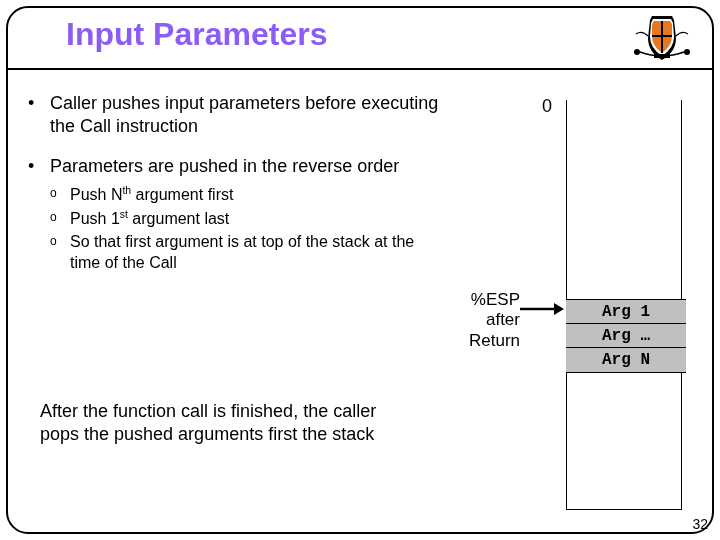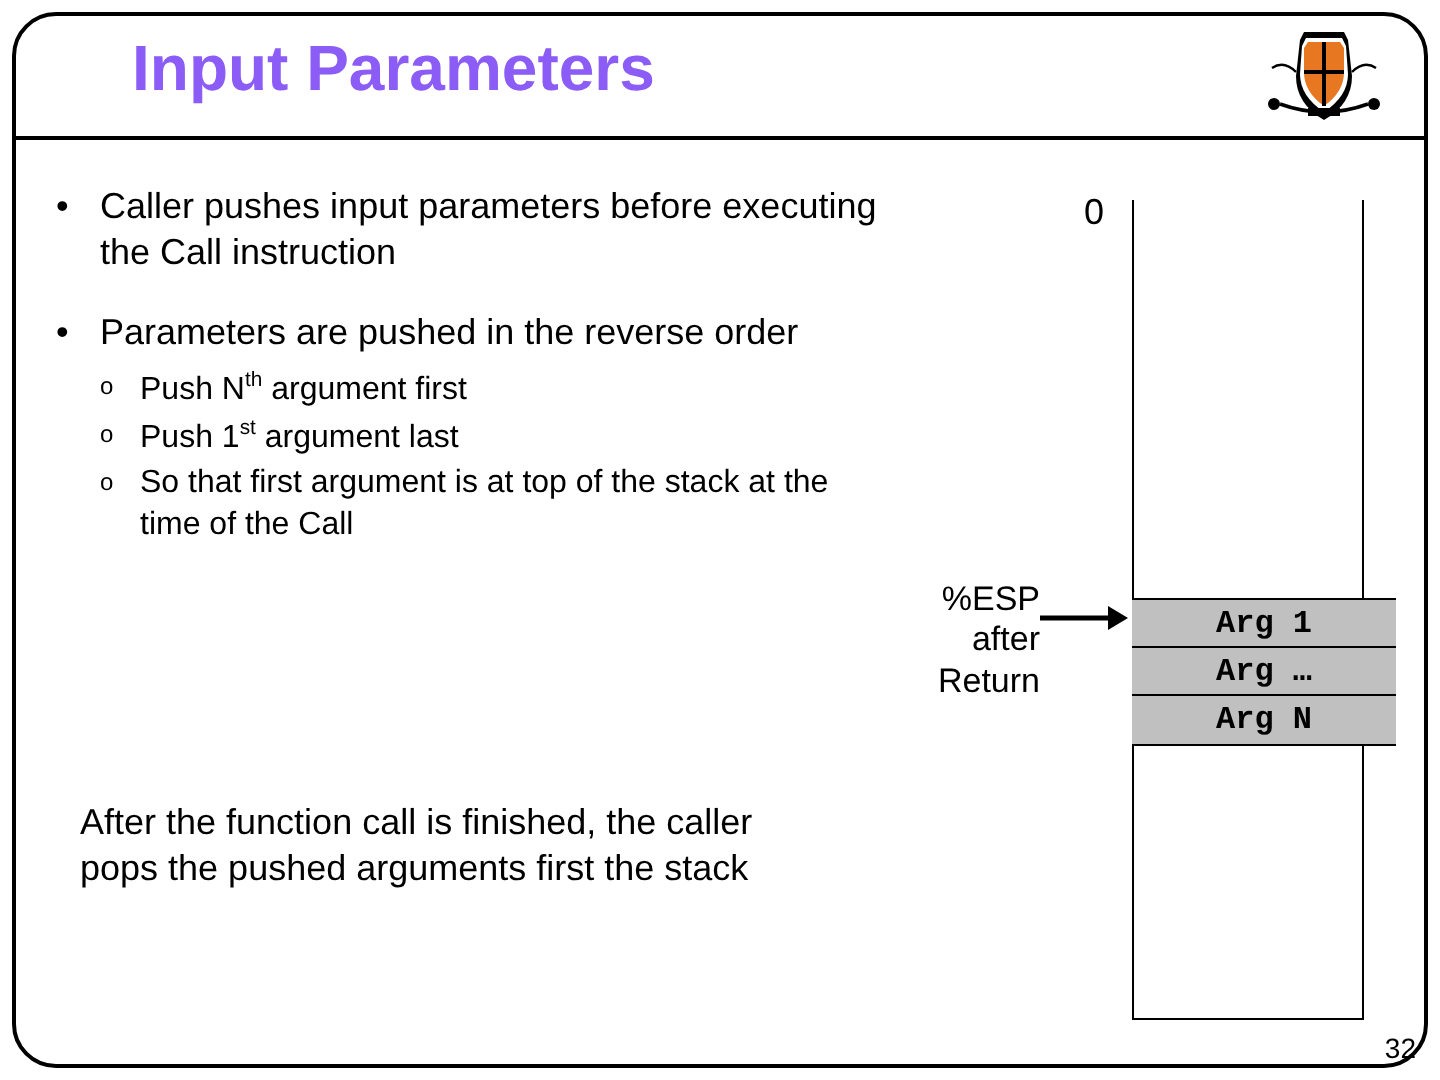--- a/index.html
+++ b/index.html
@@ -88,21 +88,21 @@
   .stack-col {
     position: absolute;
     left: 0; top: 0;
     width: 116px; height: 100%;
     border-left: 1.5px solid #000;
     border-right: 1.5px solid #000;
     border-bottom: 1.5px solid #000;
   }
   .stack-band {
     position: absolute;
-    left: 0; width: 132px;
+    left: 0; width: 120px;
     border-top: 1.5px solid #000;
     border-bottom: 1.5px solid #000;
     background: #c0c0c0;
   }
   .row {
     height: 24px;
     display: flex;
     align-items: center;
     justify-content: center;
     font-family: "Courier New", monospace;

